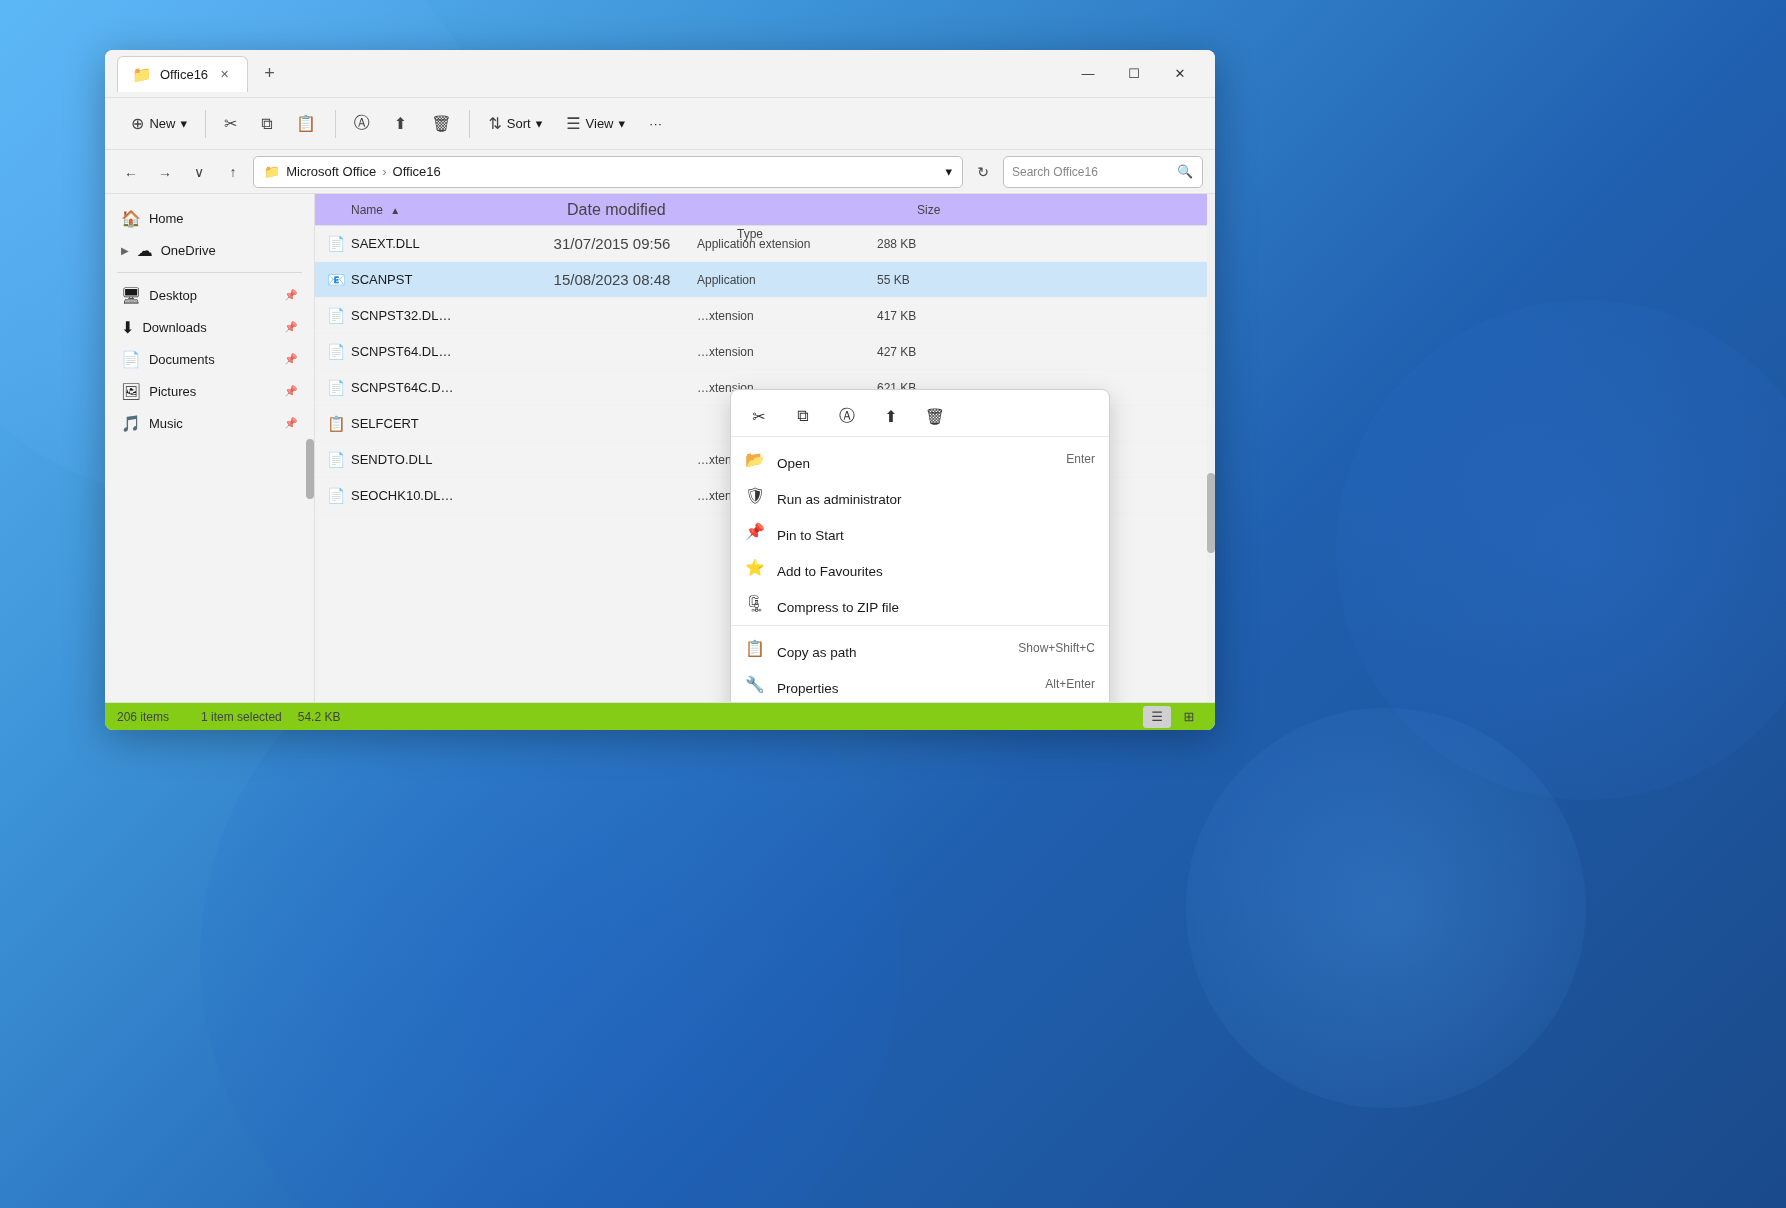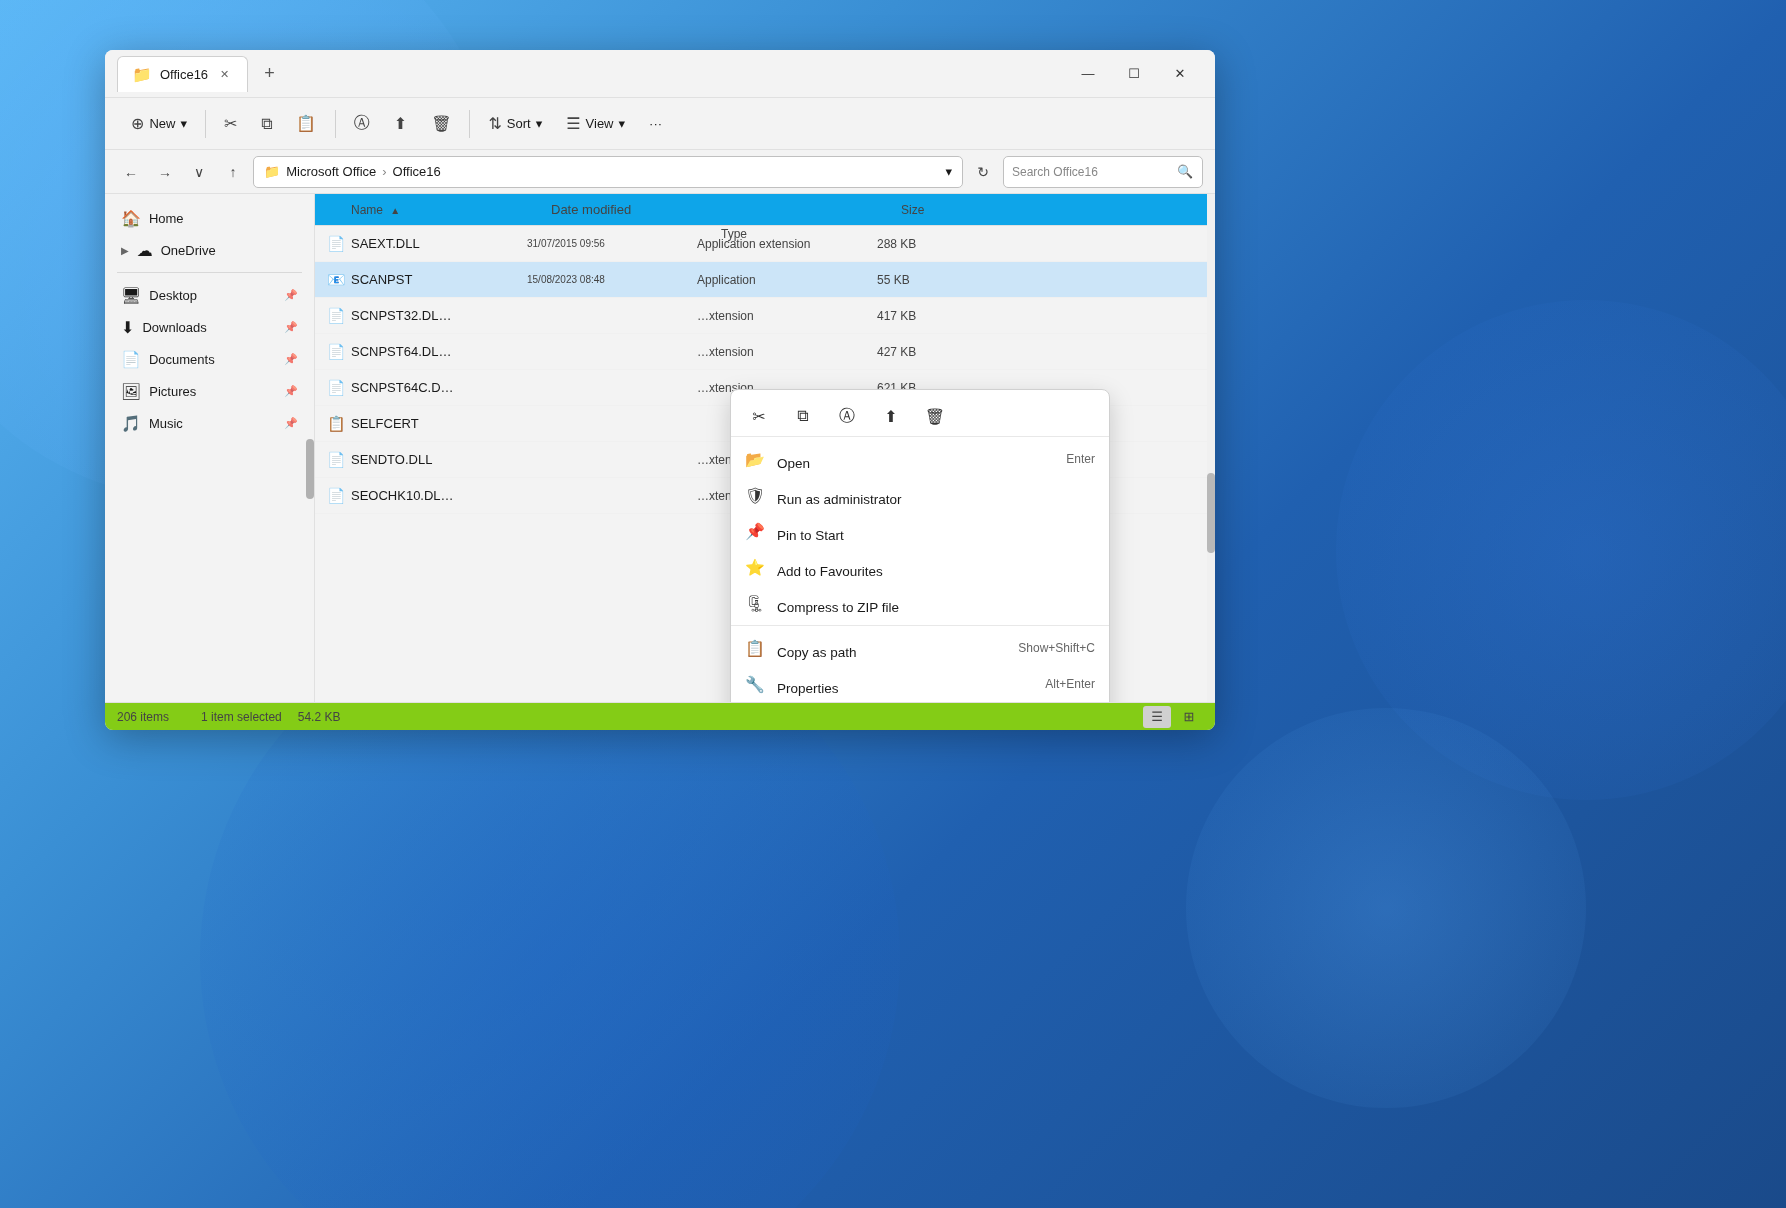--- a/index.html
+++ b/index.html
@@ -248,46 +248,46 @@
       flex: 1;
       overflow-y: auto;
       position: relative;
     }
 
     .file-list-header {
       display: flex;
       align-items: center;
       padding: 0 12px;
       height: 32px;
-      background: #0ea5e9;
+      background: #c4b5fd;
       border-bottom: 1px solid #e0e0e0;
       position: sticky;
       top: 0;
     }
 
     .col-name { width: 200px; font-size: 12px; color: #444; }
-    .col-date { width: 170px; font-size: 13px; color: #444; }
+    .col-date { width: 170px; font-size: 16px; color: #444; margin-left: 16px; }
     .col-type { width: 180px; font-size: 12px; color: #444; margin-top: 48px; }
     .col-size { font-size: 12px; color: #444; }
     .col-sort-arrow { font-size: 10px; margin-left: 4px; }
 
     .file-row {
       display: flex;
       align-items: center;
       padding: 0 12px;
       height: 36px;
       border-bottom: 1px solid #f0f0f0;
       font-size: 13px;
       cursor: pointer;
     }
     .file-row.selected { background: #cce5f8; }
 
     .file-icon { width: 24px; font-size: 15px; }
     .file-name { width: 176px; color: #1a1a1a; overflow: hidden; white-space: nowrap; text-overflow: ellipsis; }
-    .file-date { width: 170px; color: #444; font-size: 10px; }
+    .file-date { width: 170px; color: #444; font-size: 15px; text-align: center; }
     .file-type { width: 180px; color: #444; font-size: 12px; }
     .file-size { color: #444; font-size: 12px; }
 
     
     .status-bar {
       display: flex;
       align-items: center;
       height: 28px;
       padding: 0 12px;
       background: #84cc16;

